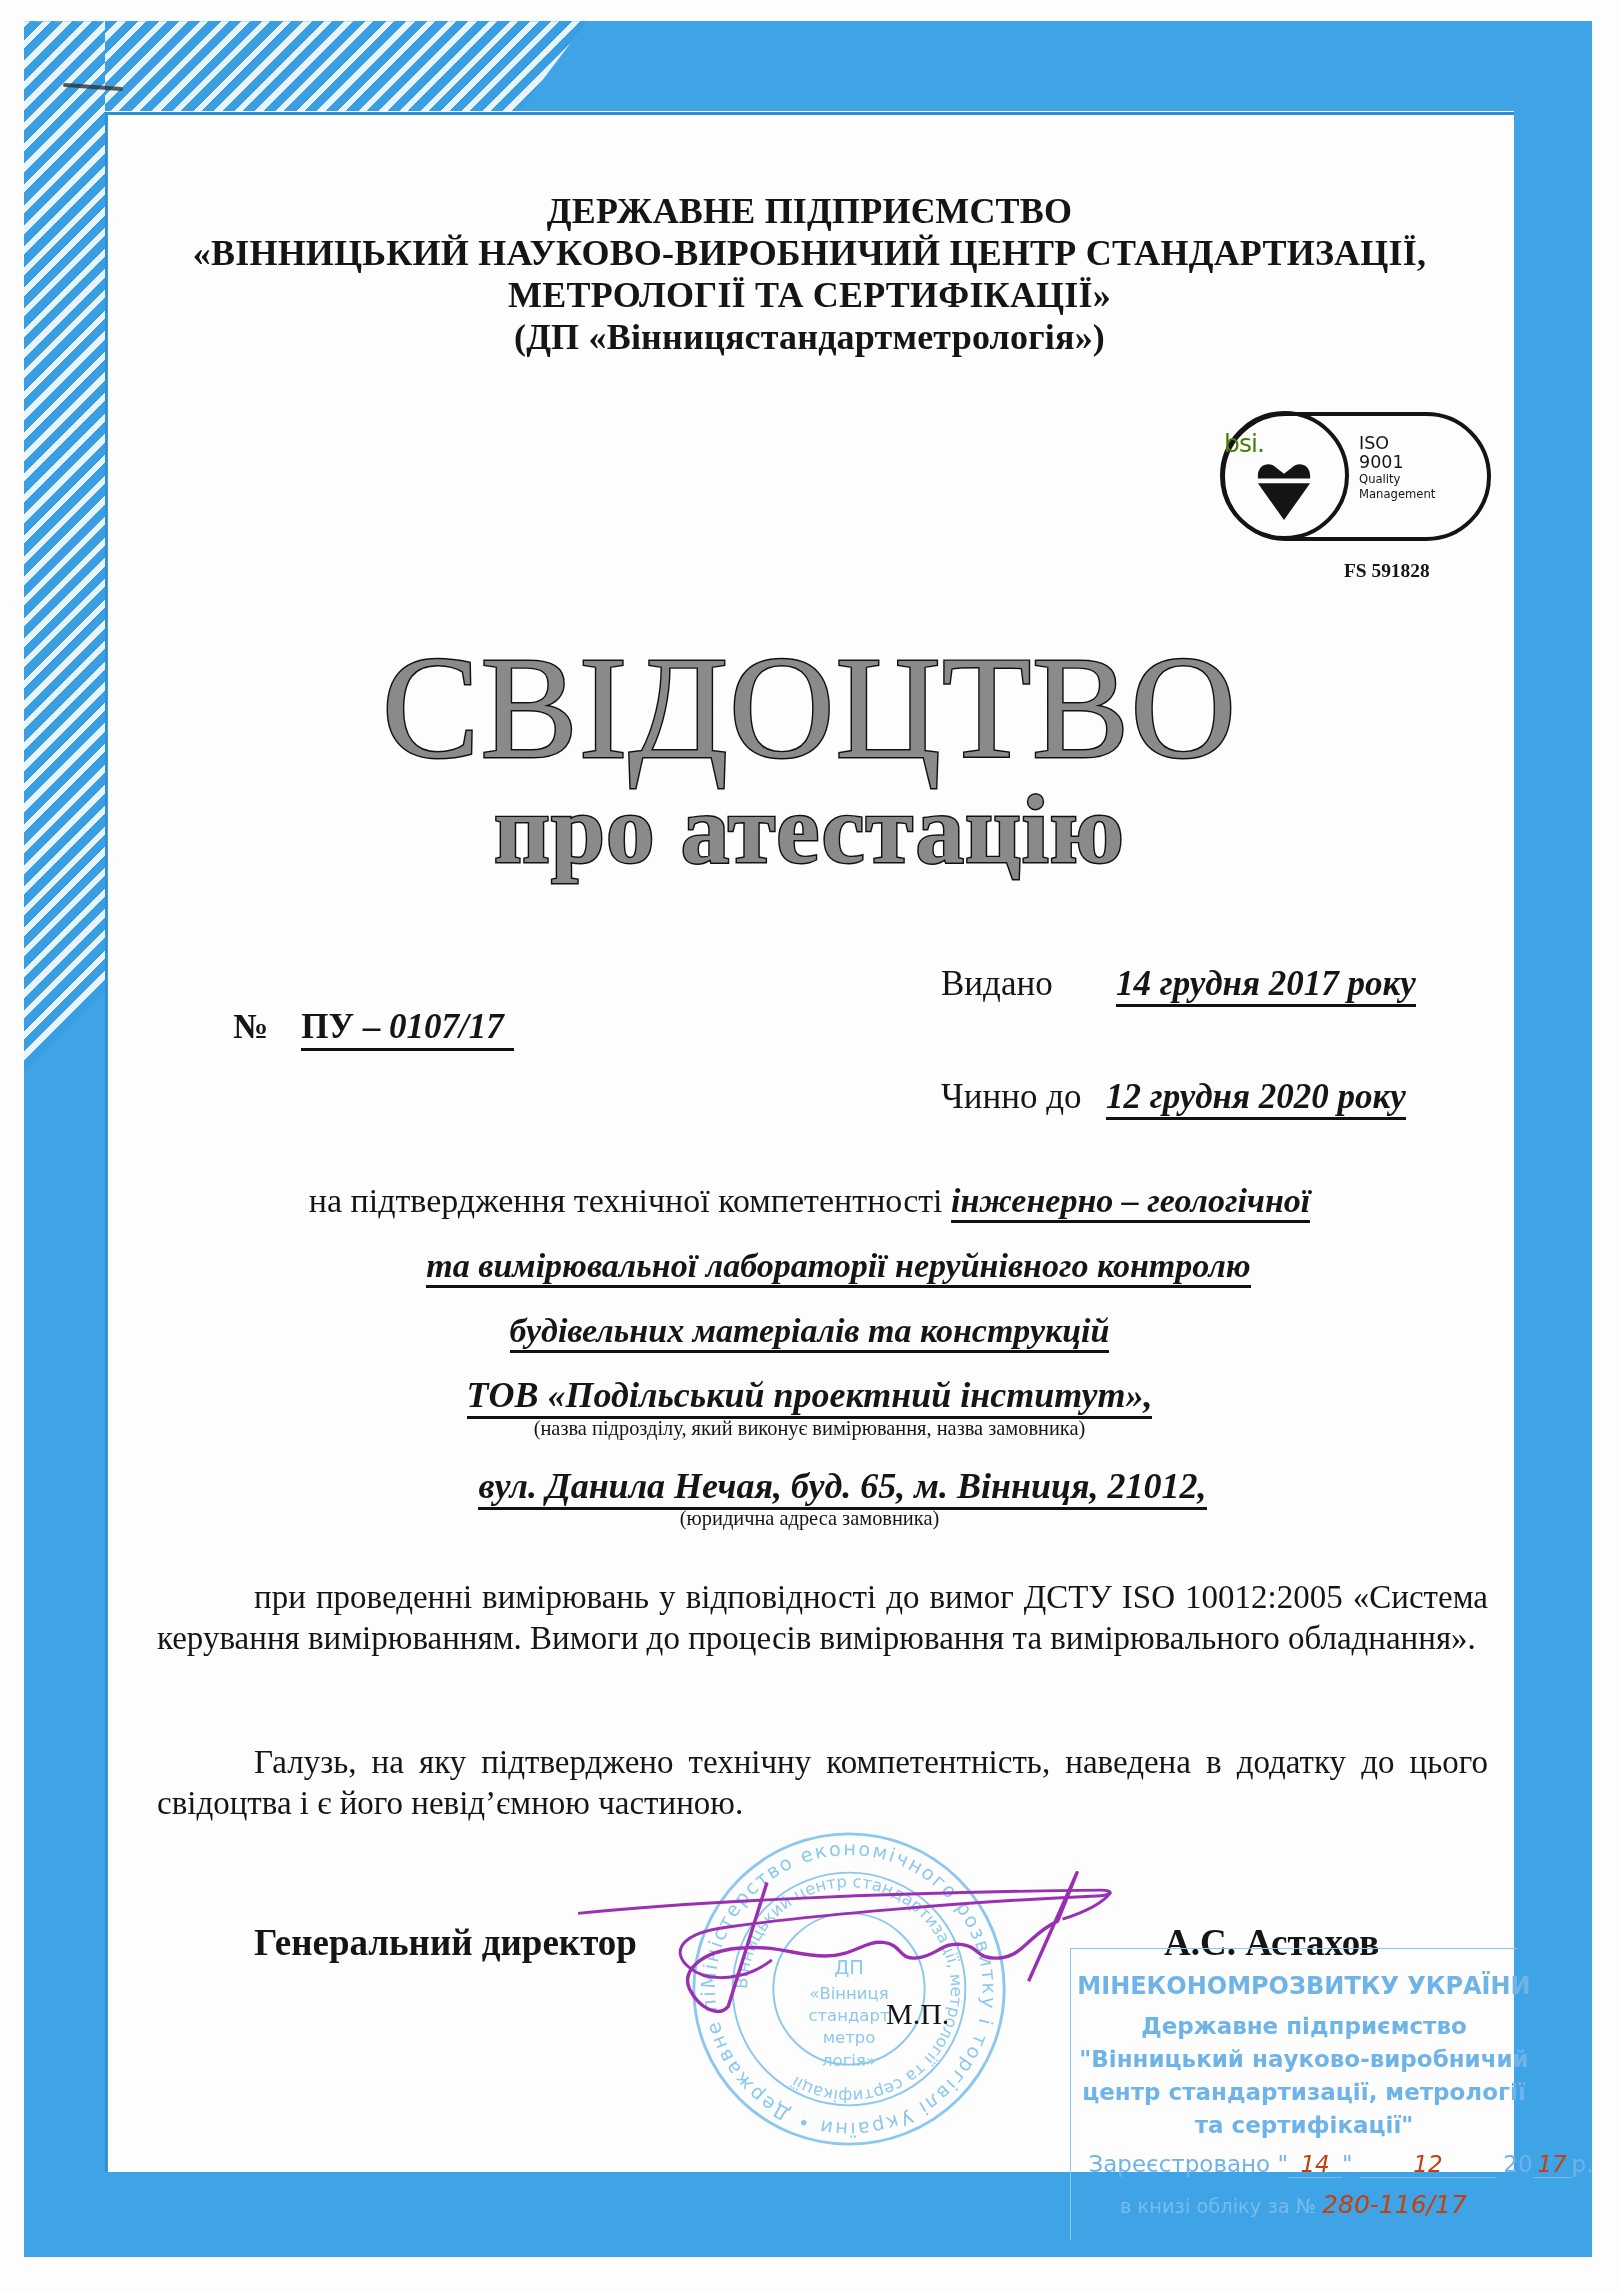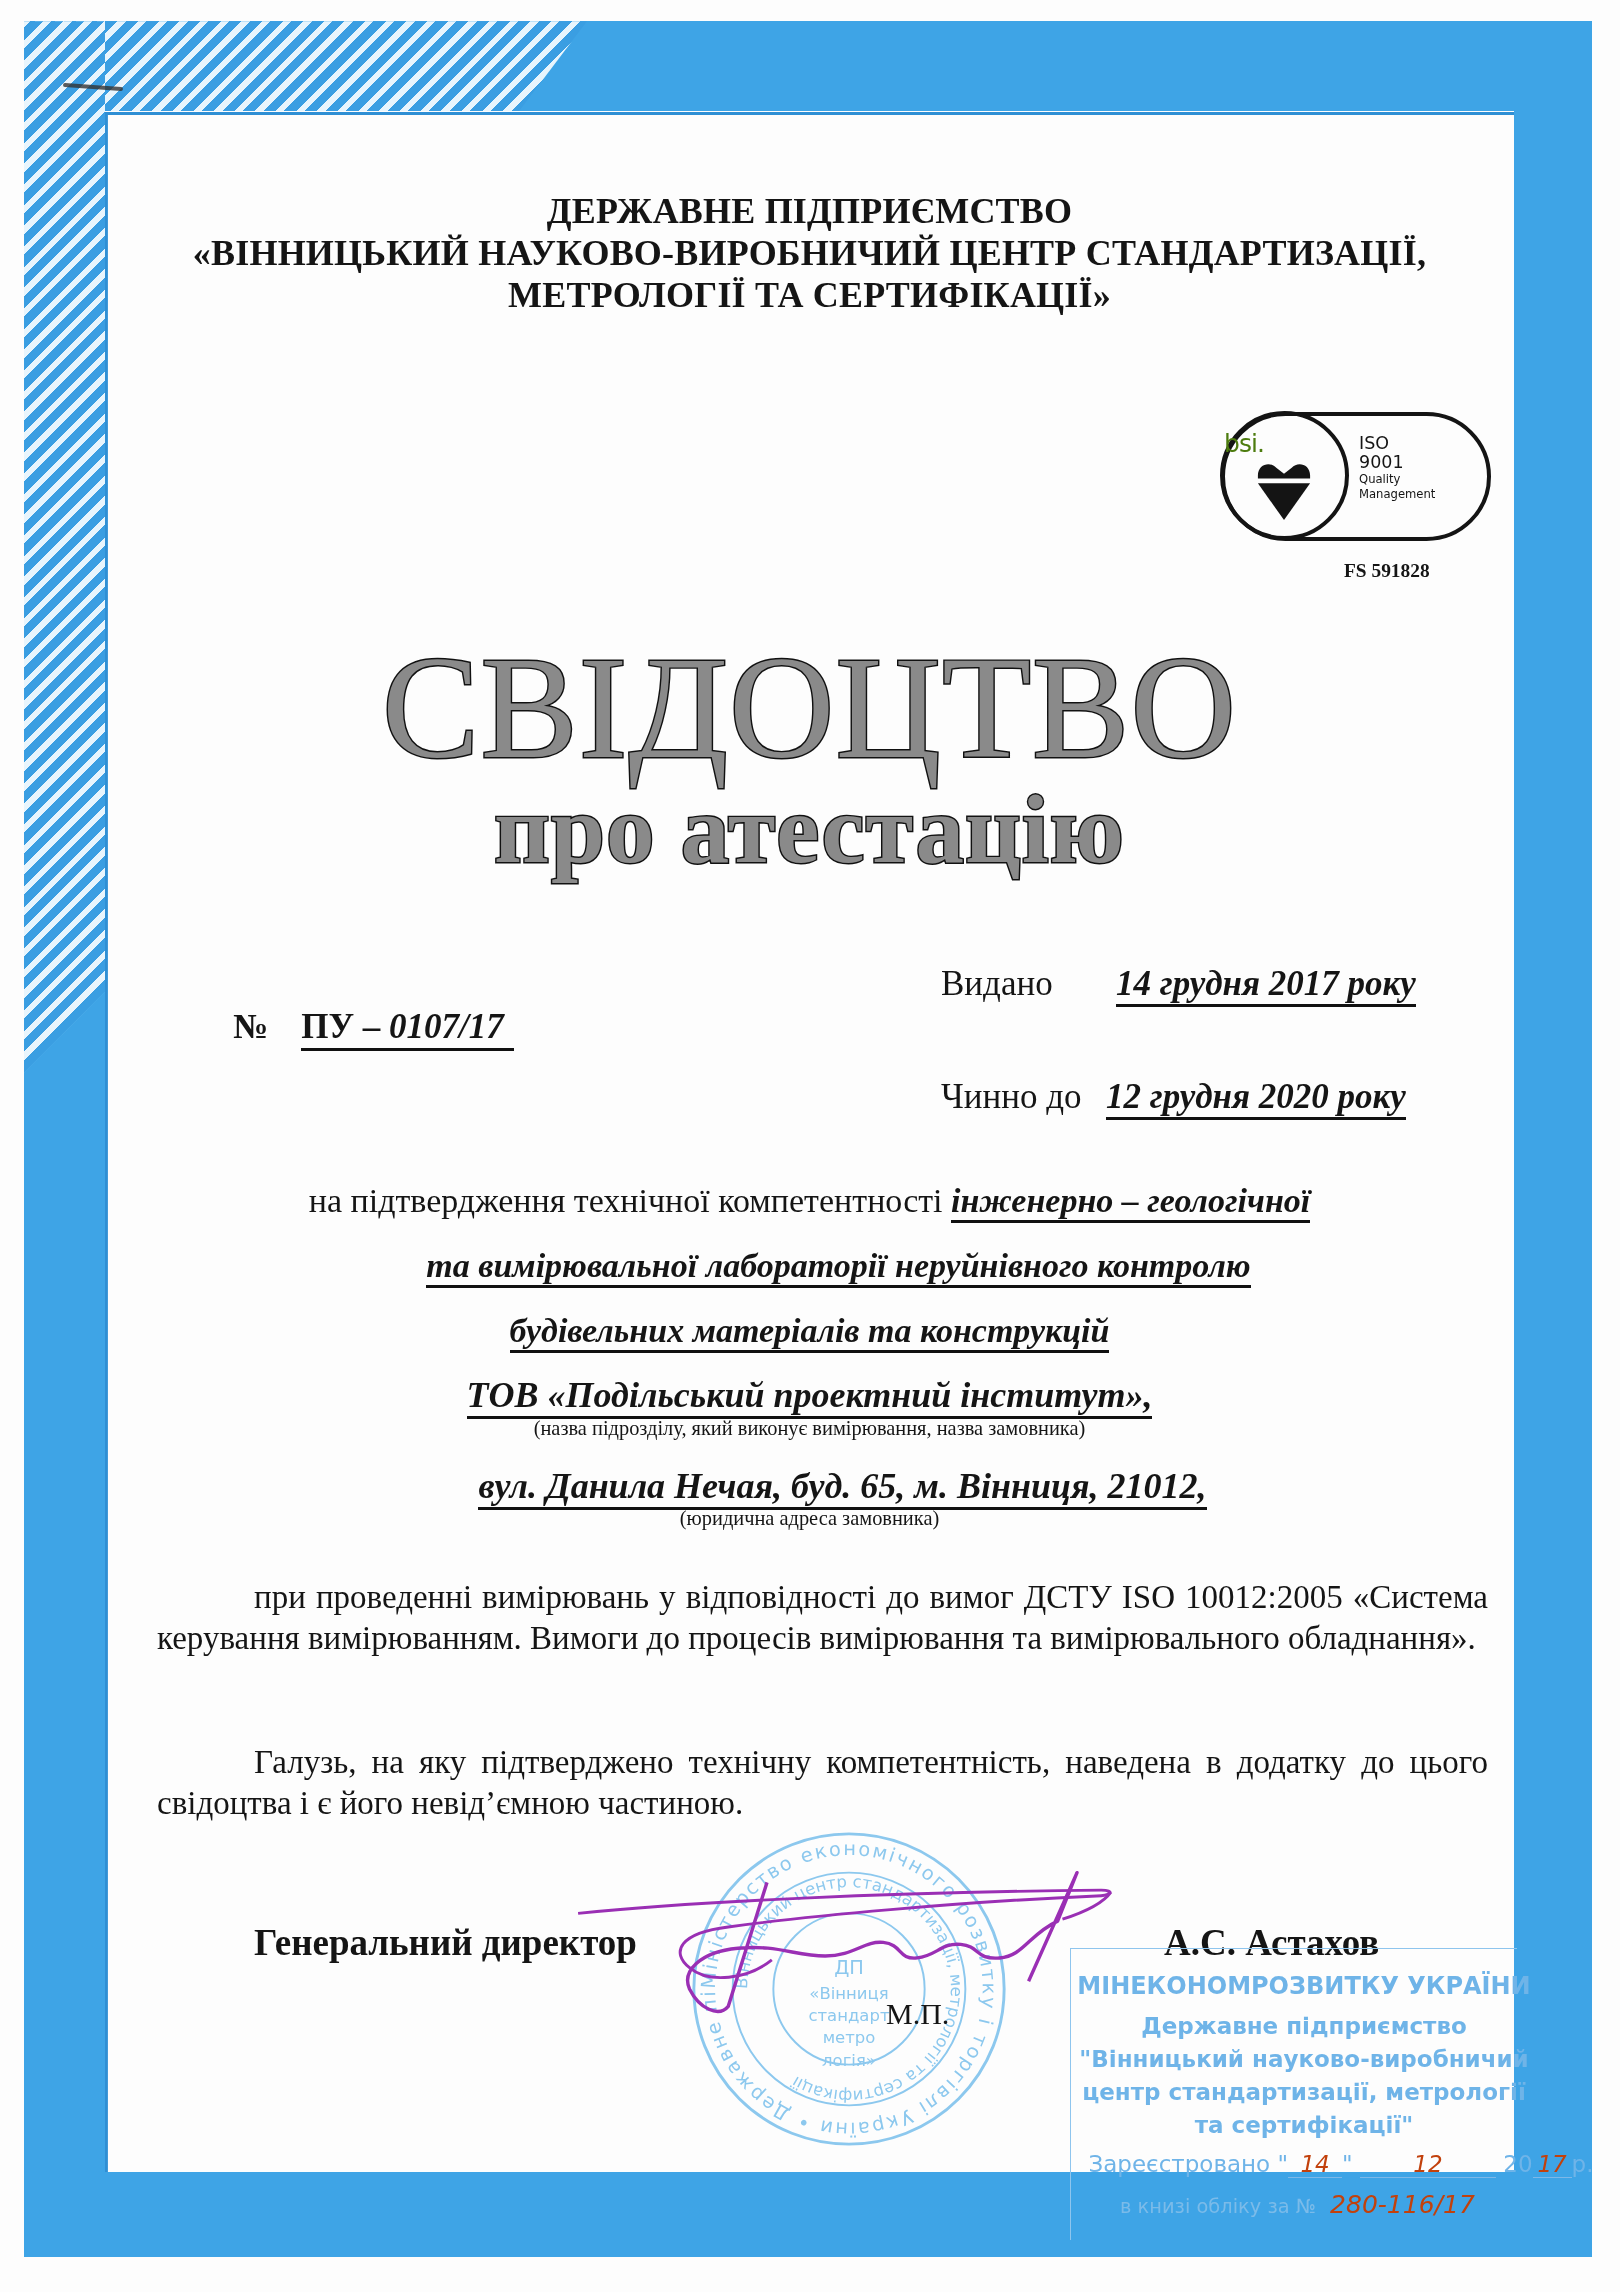--- a/index.html
+++ b/index.html
@@ -98,20 +98,21 @@
 <div class="frame-solid frame-left"></div>
 <div style="position:absolute;left:105px;top:112px;width:1409px;height:2060px;background:#fdfdfd;box-shadow:inset 2.9px 2.9px 0 #2f8fd4;"></div>
 <div class="stripes stripe-top"></div>
 <div class="stripes stripe-left"></div>
 <div class="scratch"></div>
 
 <div class="header">
   <span class="line">ДЕРЖАВНЕ ПІДПРИЄМСТВО</span>
   <span class="line">«ВІННИЦЬКИЙ НАУКОВО-ВИРОБНИЧИЙ ЦЕНТР СТАНДАРТИЗАЦІЇ,</span>
   <span class="line">МЕТРОЛОГІЇ ТА СЕРТИФІКАЦІЇ»</span>
+  <span class="line">(ДП «Вінницястандартметрологія»)</span>
 </div>
 
 <div class="bsi">
   <div class="bsi-circle">
     <div class="bsi-word">bsi.</div>
     <svg class="bsi-heart" width="58" height="60" viewBox="0 0 60 62">
       <path d="M3 14 C3 2 16 -1 22 6 L30 12 L38 6 C44 -1 57 2 57 14 L57 17 L3 17 Z" fill="#141414"></path>
       <path d="M3 22 L57 22 L30 60 Z" fill="#141414"></path>
     </svg>
   </div>
@@ -196,16 +197,16 @@
 <div class="reg-stamp">
   <div class="r r1">МІНЕКОНОМРОЗВИТКУ УКРАЇНИ</div>
   <div class="r r2">Державне підприємство</div>
   <div class="r r3">"Вінницький науково-виробничий</div>
   <div class="r r4">центр стандартизації, метрології</div>
   <div class="r r5">та сертифікації"</div>
   <div class="r r6">
     <span>Зареєстровано "</span><span class="ul hand" style="width:54px;">14</span>"&nbsp;<span class="ul hand" style="width:136px;">12</span>&nbsp;<span>20</span><span class="ul hand" style="width:39px;">17</span><span>р.</span>
   </div>
   <div class="r r7">
-    <span>в книзі обліку за №</span>&nbsp;<span class="hand" style="font-size:25px;margin-left:8px;">280-116/17</span>
+    <span>в книзі обліку за №</span>&nbsp;<span class="hand" style="font-size:25px;">280-116/17</span>
   </div>
 </div>
 
 
 </body></html>

